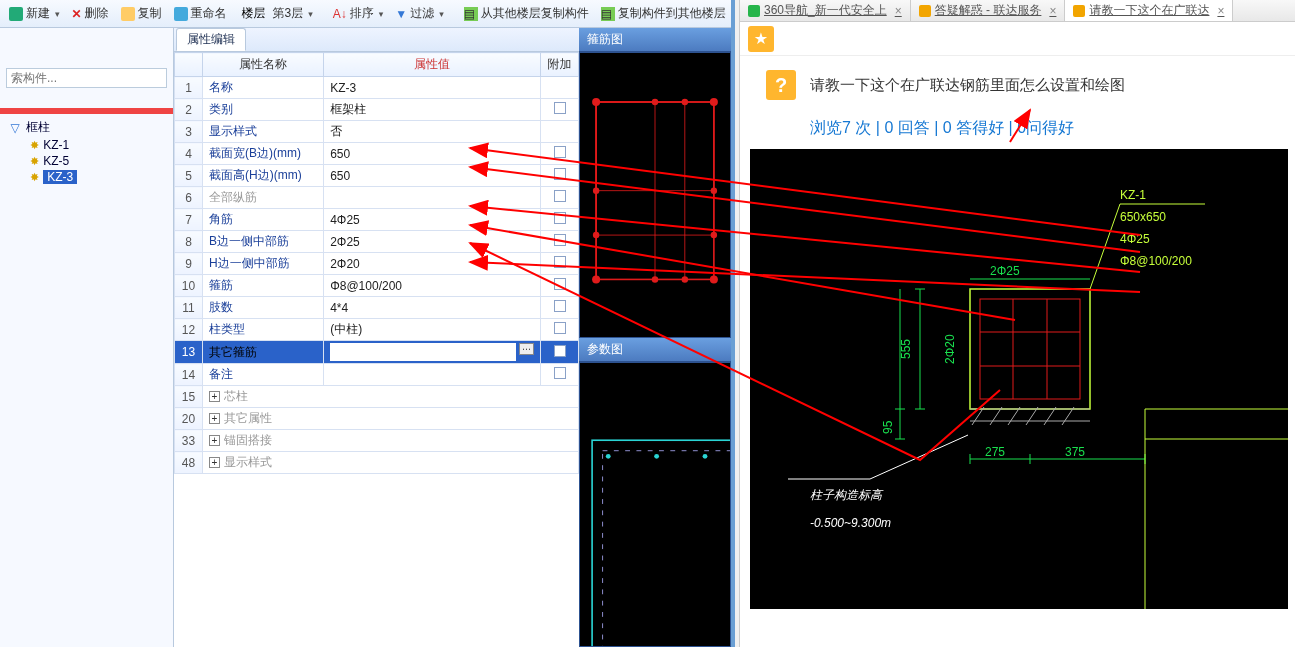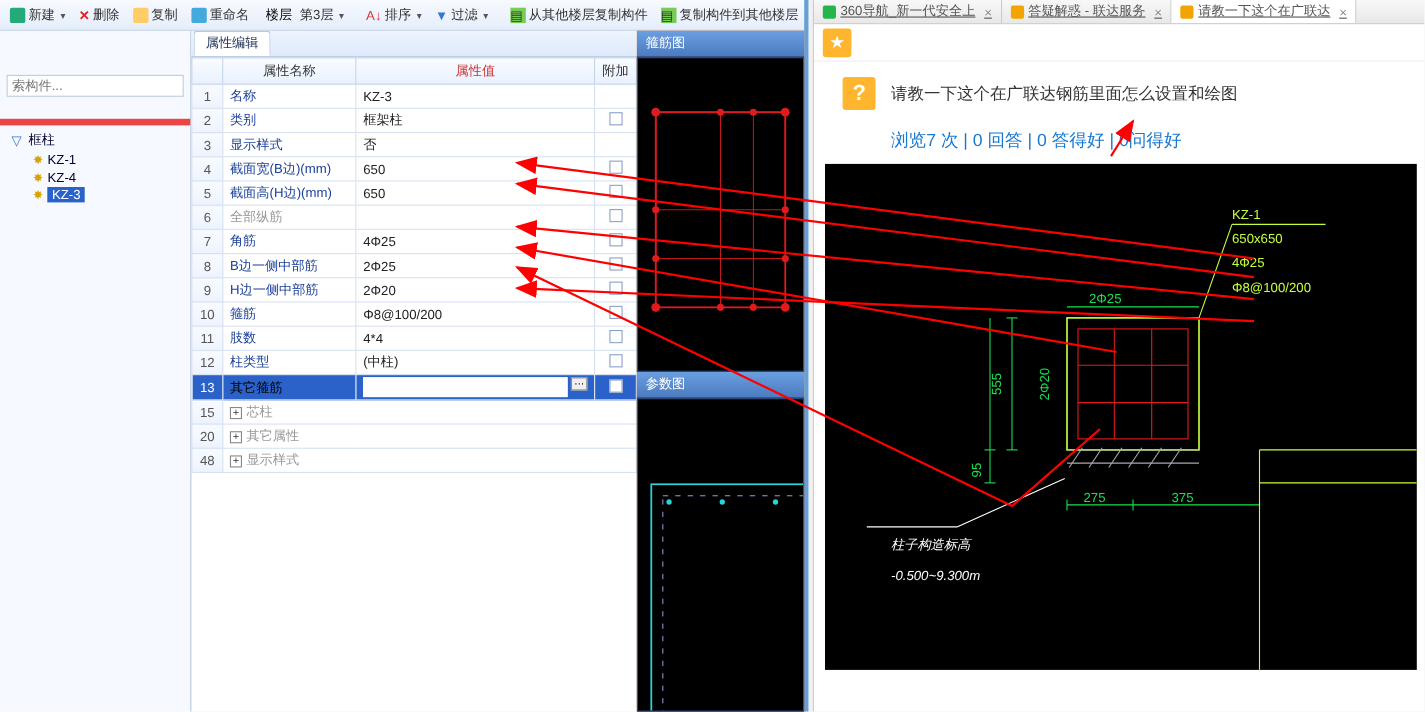--- a/index.html
+++ b/index.html
@@ -134,21 +134,21 @@
         <div class="tree-item">
             <span class="filter">▽</span>
             <span class="lbl">框柱</span>
           </div>
         <div class="tree-item tree-child">
             <span class="gear">✸</span>
             <span class="lbl">KZ-1</span>
           </div>
         <div class="tree-item tree-child">
             <span class="gear">✸</span>
-            <span class="lbl">KZ-4</span>
+            <span class="lbl">KZ-5</span>
           </div>
         <div class="tree-item tree-child sel">
             <span class="gear">✸</span>
             <span class="lbl">KZ-3</span>
           </div>
       </div>
     </div>
 
     <div class="center">
       <div class="prop-tab">
@@ -236,26 +236,36 @@
               <td class="valcell">(中柱)</td>
               <td class="addcell"><span class="chk"></span></td>
             </tr>
             <tr class="sel">
               <td class="rn">13</td>
               <td class="" style="color:#000000">其它箍筋</td>
               <td class="valcell"><input value="" style=""><span class="more">⋯</span></td>
               <td class="addcell"><span class="chk"></span></td>
             </tr>
             <tr>
+              <td class="rn">14</td>
+              <td class="" style="color:#1a3f99">备注</td>
+              <td class="valcell"></td>
+              <td class="addcell"><span class="chk"></span></td>
+            </tr>
+            <tr>
               <td class="rn">15</td>
               <td colspan="3" class="gray"><span class="exp">+</span>芯柱</td>
             </tr>
             <tr>
               <td class="rn">20</td>
               <td colspan="3" class="gray"><span class="exp">+</span>其它属性</td>
+            </tr>
+            <tr>
+              <td class="rn">33</td>
+              <td colspan="3" class="gray"><span class="exp">+</span>锚固搭接</td>
             </tr>
             <tr>
               <td class="rn">48</td>
               <td colspan="3" class="gray"><span class="exp">+</span>显示样式</td>
             </tr>
           </tbody>
       </table>
     </div>
 
     <div class="preview-col">

